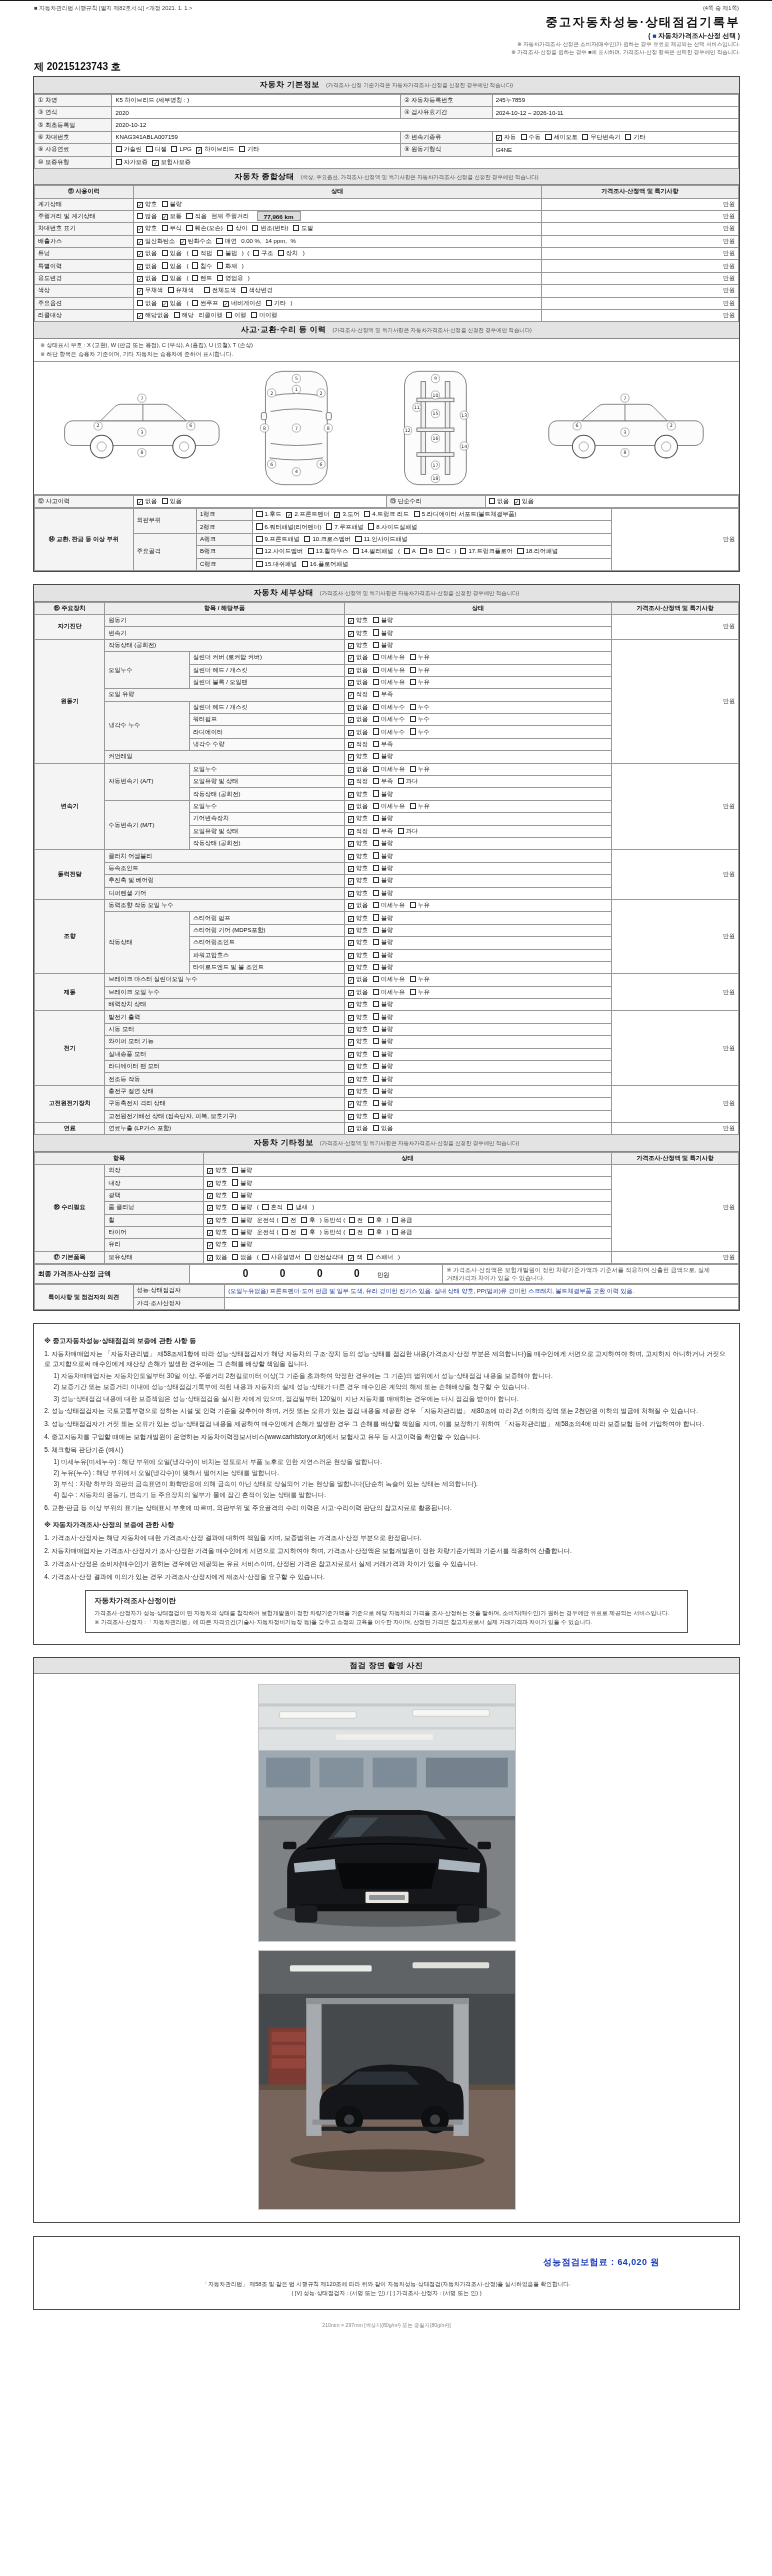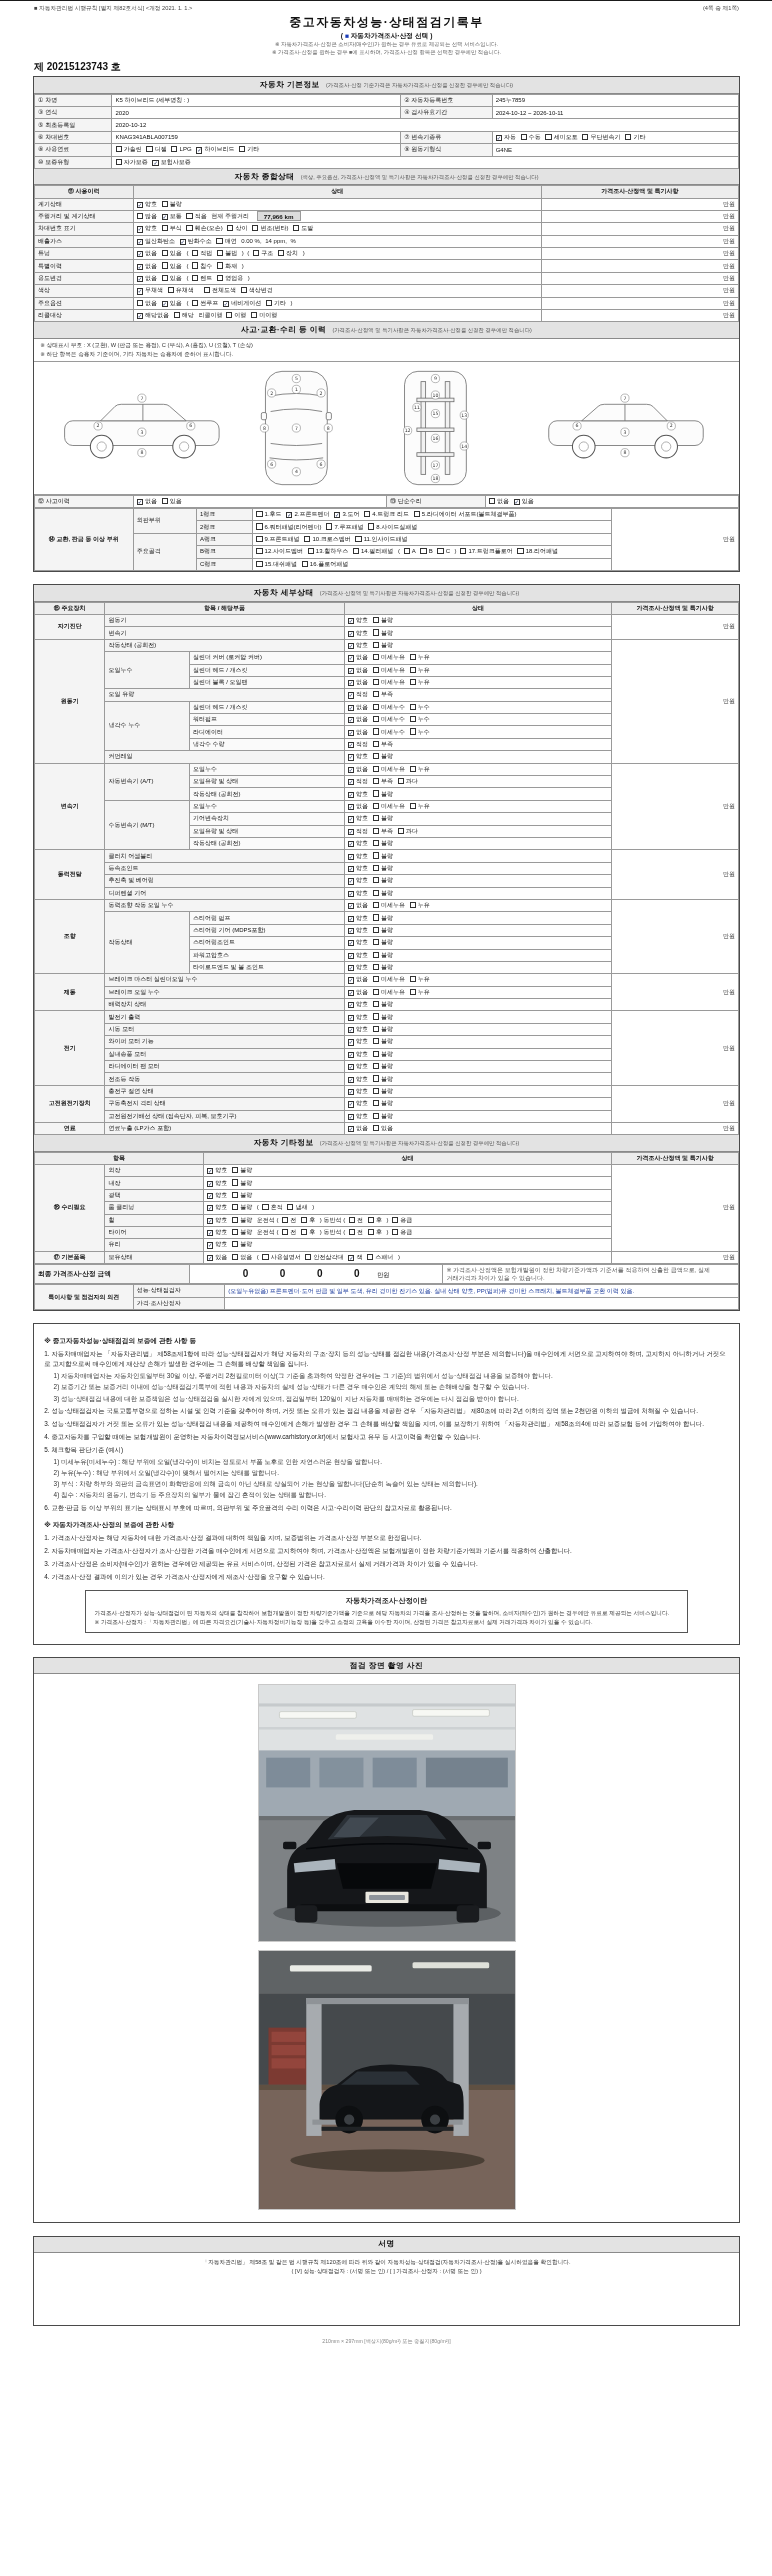--- a/index.html
+++ b/index.html
@@ -1,20 +1,20 @@
 <!DOCTYPE html>
 <html style="font-size:8.2px"><head>
 <meta charset="utf-8">
 <style>
   *{box-sizing:border-box}
   html,body{margin:0;padding:0;background:#ffffff;color:#111;
     font-family:"Liberation Sans","DejaVu Sans",sans-serif}
   .page{width:773px;min-height:2576px;margin:0 auto;padding:3.1px 33px 12.4px;border-top:1.5px solid #1a1a1a}
   .topline{display:flex;justify-content:space-between;font-size:5.7px;color:#444;margin:1px 1px 1px}
-  .title-wrap{text-align:center;margin:1px 0 1px}
+  .title-wrap{text-align:right;margin:1px 0 1px}
   h1.title{font-size:12px;margin:0;letter-spacing:1.5px;font-weight:bold}
   .subtitle{font-size:6.7px;font-weight:bold;margin-top:1px}
   .subtitle .sq{color:#1c3db8}
   .tnote{font-size:5.4px;color:#666;line-height:1.4}
   .docno{font-size:10px;font-weight:bold;margin:4.1px 0 2.1px 1px}
   .box{border:1px solid #4a4a4a;margin-bottom:12.4px;background:#fff}
   .band{background:#e3e3e3;border-bottom:0.5px solid #8a8a8a;text-align:center;padding:2.6px 2.1px;font-size:7.7px}
   .band .bt{font-weight:bold;letter-spacing:0.5px}
   .band .sub{font-size:5.4px;color:#555;margin-left:4.1px;font-weight:normal}
   table.grid{width:100%;border-collapse:collapse;table-layout:fixed}
@@ -37,21 +37,21 @@
   .cb.on .bx::before{content:"\2713"}
   .gap{margin-right:3.6px;color:#222;font-size:6px}
   .hl{background:#dcdcdc;border:0.5px solid #9a9a9a;padding:0.5px 6.2px;font-weight:bold;margin-left:4.1px;font-size:6.2px}
   .legend{font-size:5.7px;color:#333;padding:2.6px 6.2px;border-bottom:0.5px solid #9a9a9a;line-height:1.55}
   .diagram-wrap{border-bottom:0.5px solid #9a9a9a;padding:3.1px 0 2.1px;text-align:center;background:#fff}
   .notice-body{padding:5.2px 10.3px 8.2px;font-size:6.4px;line-height:1.6;color:#222}
   .notice-body .h{font-weight:bold;margin:6.2px 0 2.6px;font-size:6.7px}
   .notice-body .p{margin:2.6px 0 1.5px}
   .notice-body .s{margin:1px 0 1px 9.3px;color:#333}
   .pricebox{border:0.8px solid #555;margin:8.2px auto 3.1px;width:88%;padding:4.1px 8.2px 5.2px}
-  .pricebox .pbt{font-weight:bold;font-size:7.2px;text-align:center;margin-bottom:2.6px}
+  .pricebox .pbt{font-weight:bold;font-size:7.2px;margin-bottom:2.6px}
   .pricebox .pbl{font-size:5.7px;color:#333;line-height:1.5;text-align:left}
   .photos-body{padding:9.3px 0 4.1px;text-align:center}
   .photo{display:block;margin:0 auto 8.2px;border:0.5px solid #c9c9c9;background:#888}
   .sign-body{padding:5.2px 12.4px 7.2px;min-height:72px}
   .fee{color:#1c3db8;font-weight:bold;font-size:8.8px;text-align:right;padding:15.5px 67px 10.3px 0;letter-spacing:0.5px}
   .sign-line{text-align:center;font-size:5.7px;color:#333;line-height:1.6}
   .page-footer{text-align:center;font-size:5.2px;color:#888;margin-top:4.1px}
   svg text{font-family:"DejaVu Sans",sans-serif}
 </style>
 </head>
@@ -763,24 +763,22 @@
           <circle cx="344" cy="330" r="27" fill="#0d0f11"></circle>
           <circle cx="176" cy="330" r="10" fill="#3c4044"></circle>
           <circle cx="344" cy="330" r="10" fill="#3c4044"></circle>
           <rect x="122" y="344" width="258" height="8" fill="#202326"></rect>
         </g>
       </svg>
     </div>
   </section>
 
   <section class="box">
-    <div class="band">
-      <span class="bt">서명</span>
-    </div>
     <div class="sign-body">
+      <div class="fee">성능점검보험료 : 64,020 원</div>
       <div class="sign-line">「자동차관리법」 제58조 및 같은 법 시행규칙 제120조에 따라 위와 같이 자동차성능·상태점검(자동차가격조사·산정)을 실시하였음을 확인합니다.</div>
       <div class="sign-line">( [V] 성능·상태점검자 : (서명 또는 인)   /   [  ] 가격조사·산정자 : (서명 또는 인) )</div>
     </div>
   </section>
 
   <div class="page-footer">210mm × 297mm [백상지(80g/m²) 또는 중질지(80g/m²)]</div>
 </div>
 
 
 </body></html>

